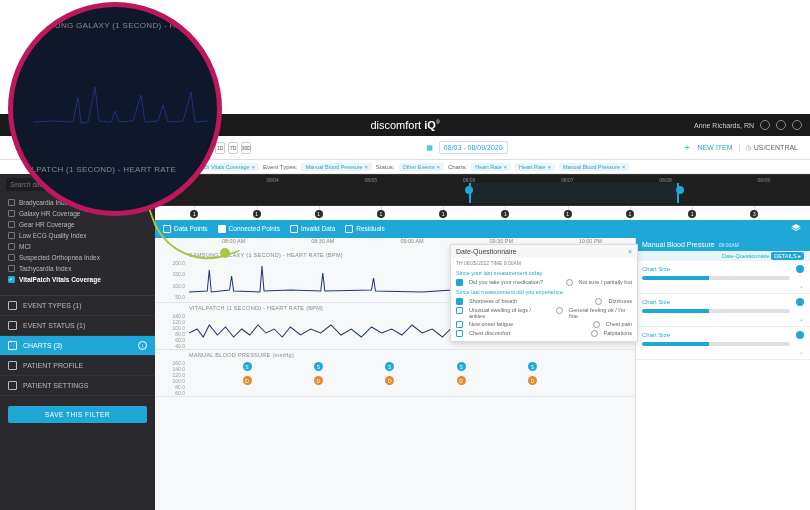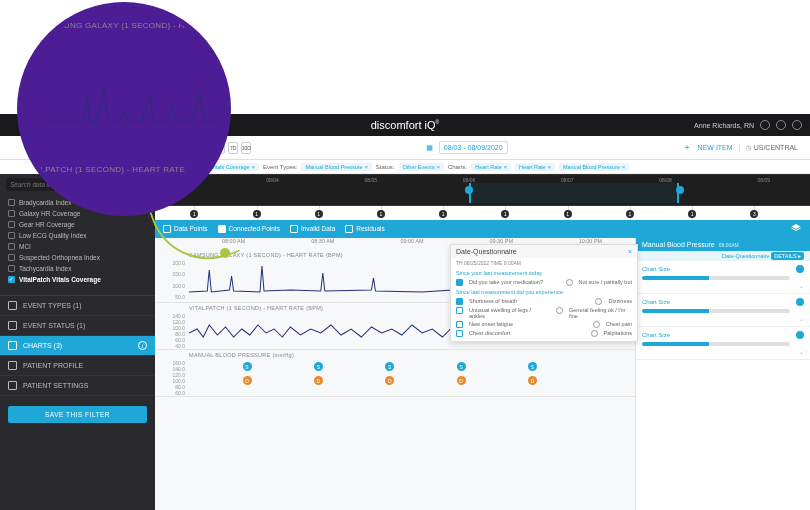--- a/index.html
+++ b/index.html
@@ -1,19 +1,19 @@
 <!DOCTYPE html>
 <html><head>
 <meta charset="utf-8">
 <style>
 *{margin:0;padding:0;box-sizing:border-box;font-family:Arial,Helvetica,sans-serif}
 body{width:810px;height:510px;overflow:hidden;background:#fff;position:relative;font-size:7px;color:#333}
 .topbar{position:absolute;top:114px;left:0;right:0;height:22px;background:#1a1a1d;display:flex;align-items:center;color:#ccc}
 .brand{margin:0 auto;font-size:11px;font-weight:300;color:#fff}
-.brand b{font-weight:400}
+.brand b{font-weight:700}
 .top-right{position:absolute;right:8px;display:flex;gap:6px;align-items:center;font-size:7px}
 .top-right .ico{width:10px;height:10px;border:1px solid #888;border-radius:50%}
 .filterbar{position:absolute;top:136px;left:0;right:0;height:24px;background:#fff;border-bottom:1px solid #ddd;display:flex;align-items:center;padding:0 6px;gap:6px}
 .date-presets{display:flex;align-items:center;gap:3px;font-size:6px;color:#555}
 .dp-btn{width:10px;height:12px;border:1px solid #ccc;border-radius:2px;display:flex;align-items:center;justify-content:center;font-size:5px}
 .date-range{color:#1fa7d8;font-size:7px;border:1px solid #cde;padding:2px 4px;border-radius:2px}
 .new-item{color:#1fa7d8;font-size:7px}
 .tz{margin-left:auto;margin-right:6px;font-size:7px;color:#666;border-left:1px solid #ddd;padding-left:6px}
 .chipsrow{position:absolute;top:160px;left:155px;right:0;height:14px;background:#fff;border-bottom:1px solid #eee;display:flex;align-items:center;gap:4px;padding:0 6px;font-size:6px;color:#666}
 .chip{background:#eaf6fb;color:#1fa7d8;padding:1px 4px;border-radius:2px;font-size:5.5px}
@@ -67,21 +67,21 @@
 .bp-s{background:#1fa7d8}
 .bp-d{background:#e68a2e}
 .popup{position:absolute;top:244px;left:450px;width:188px;background:#fff;border:1px solid #ddd;box-shadow:0 2px 6px rgba(0,0,0,.15);font-size:5.5px;z-index:5}
 .popup .pt{background:#f7f7f7;padding:3px 5px;font-size:7px;color:#444;display:flex;justify-content:space-between;align-items:center}
 .popup .pd{color:#888;font-size:5px;padding:2px 5px}
 .popup .sect{padding:2px 5px;color:#1fa7d8;font-size:5.5px}
 .popup .row{display:flex;gap:6px;padding:1px 5px;color:#666}
 .popup .row .c{width:7px;height:7px;border:1px solid #1fa7d8;border-radius:1px;flex-shrink:0}
 .popup .row .c.on{background:#1fa7d8}
 .popup .row .r{width:7px;height:7px;border:1px solid #999;border-radius:50%;flex-shrink:0}
-.zoom-circle{position:absolute;top:2px;left:17px;width:214px;height:214px;border:5px solid #4c1d95;border-radius:50%;background:#4c1d95;overflow:hidden;z-index:20}
+.zoom-circle{position:absolute;top:2px;left:8px;width:214px;height:214px;border:5px solid #be185d;border-radius:50%;background:#0f172a;overflow:hidden;z-index:20}
 .zoom-circle .zt{position:absolute;top:14px;left:18px;font-size:8px;color:#888;letter-spacing:.3px}
 .zoom-circle .zt2{position:absolute;top:158px;left:0;font-size:8px;color:#888;letter-spacing:.3px}
 .zoom-circle svg{position:absolute;top:60px;left:10px}
 .pointer{position:absolute;top:194px;left:158px;width:70px;height:70px;z-index:19}
 .pointer:before{content:"";position:absolute;width:70px;height:70px;border:2px solid #a7c843;border-top:none;border-right:none;border-radius:0 0 0 60px;transform:rotate(-20deg)}
 .pointer:after{content:"";position:absolute;right:-2px;bottom:6px;width:10px;height:10px;border-radius:50%;background:#a7c843}
 </style>
 </head>
 <body>
 

